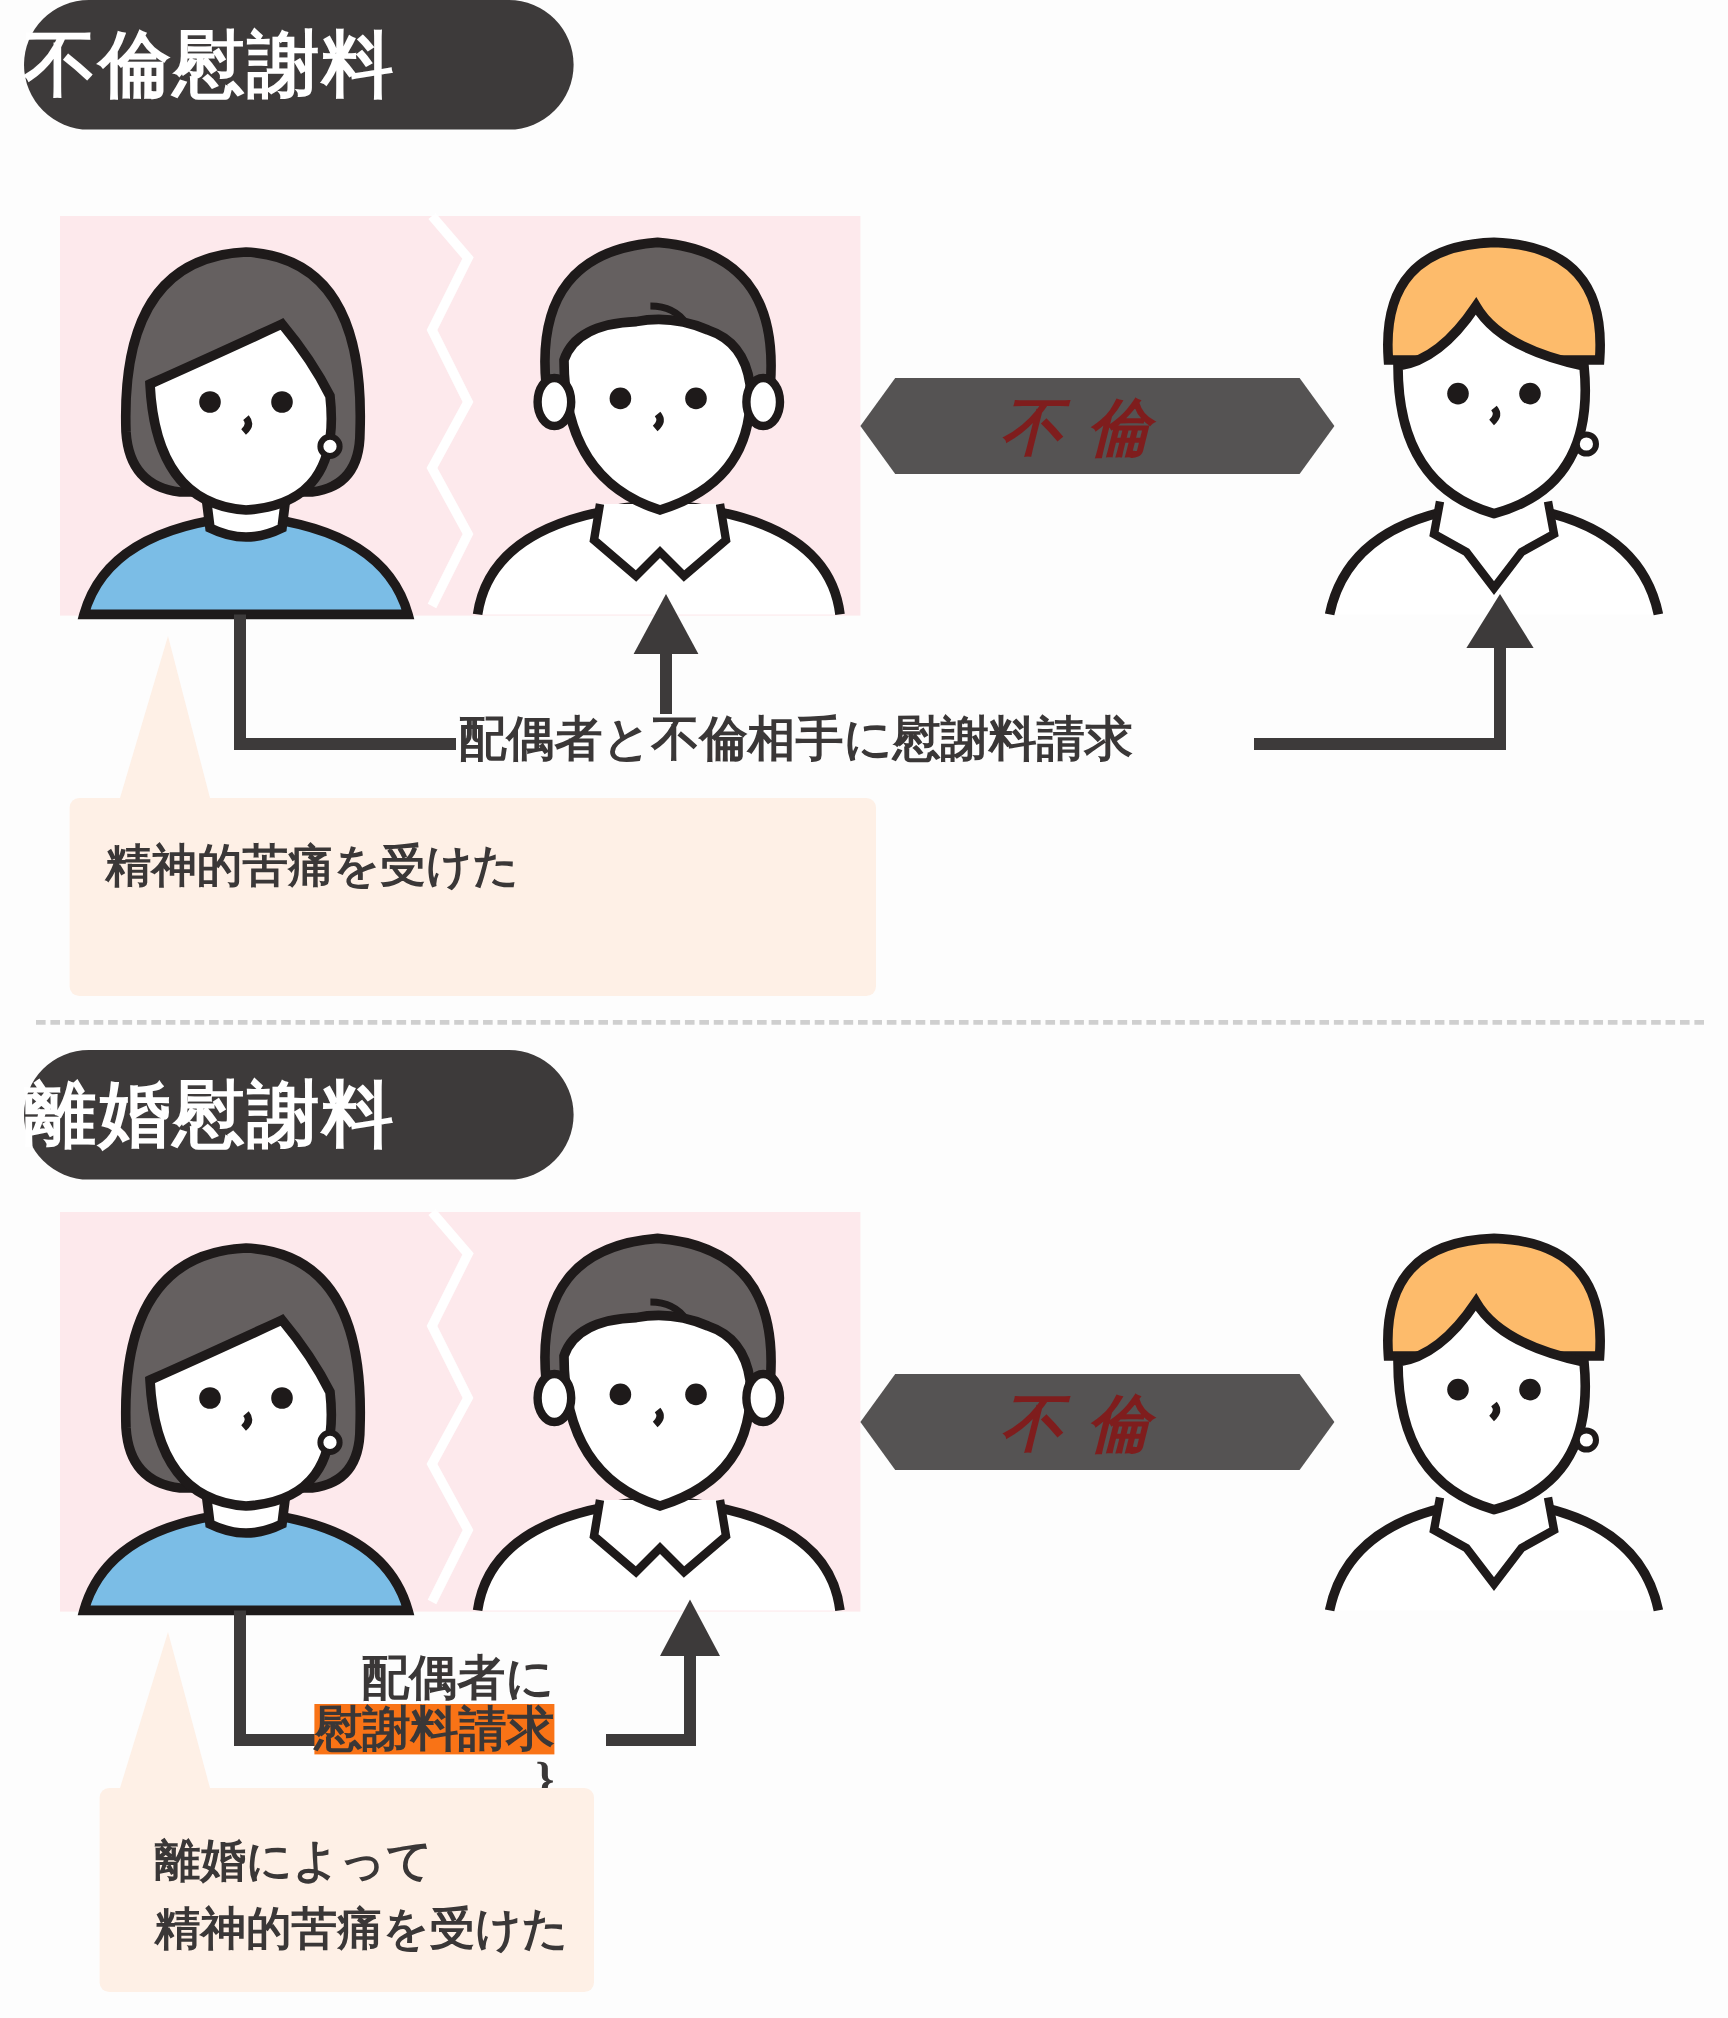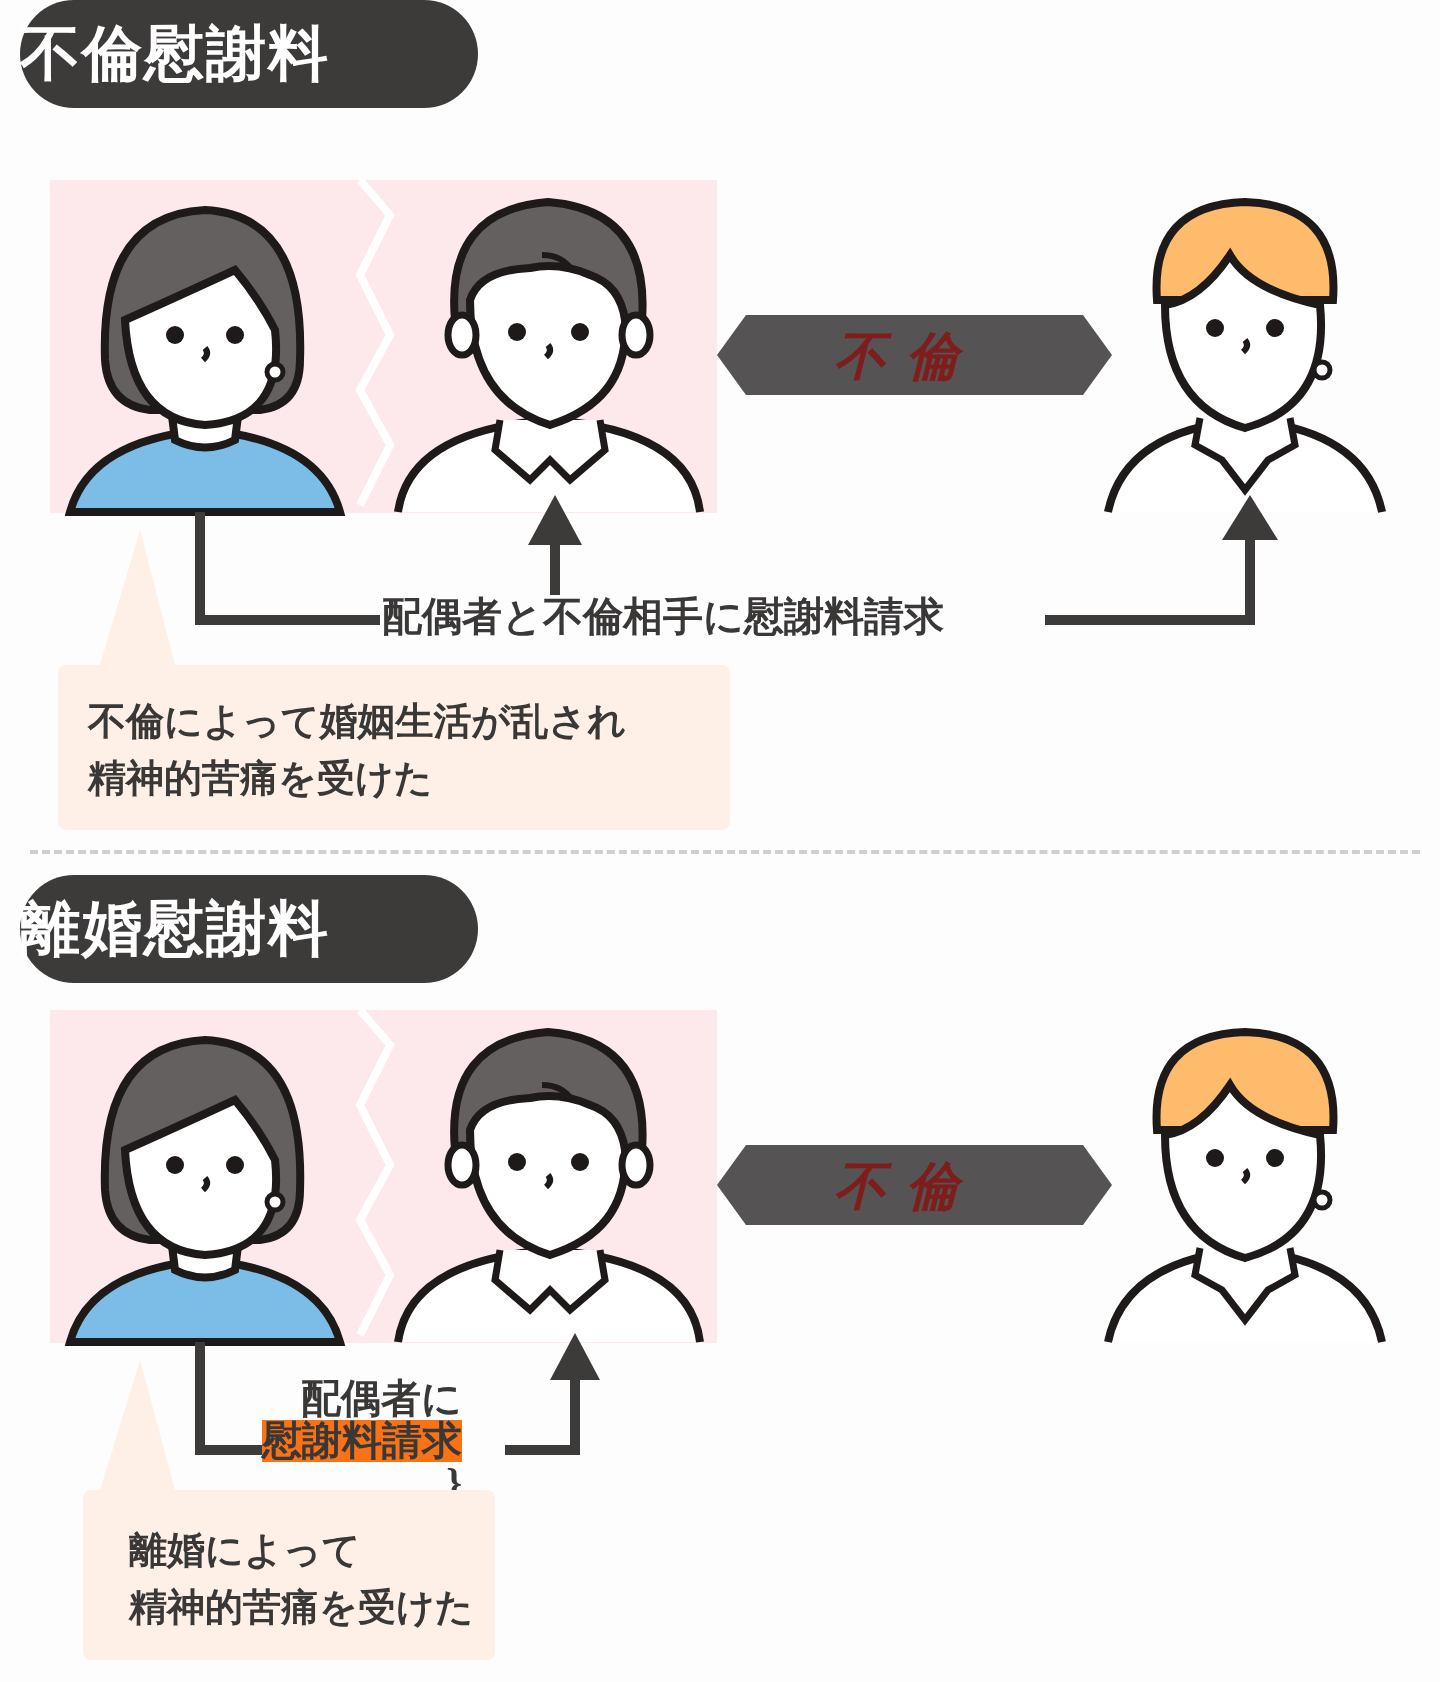--- a/index.html
+++ b/index.html
@@ -105,21 +105,20 @@
     <polygon points="100,665 140,530 175,665" fill="#fef0e6"></polygon>
   </svg>
 
   <div class="hexlabel" style="left:696px; top:322px;">不倫</div>
 
   <div class="claim-label" style="left:382px; top:595px;">
     <span>配偶者と不倫相手に慰謝料請求</span>
   </div>
 
   <div class="note" style="left:58px; top:665px; width:672px; height:165px; padding:28px 0 0 30px; box-sizing:border-box;">
-    <p>不倫によって婚姻生活が乱され</p>
     <p>精神的苦痛を受けた</p>
   </div>
 </div>
 
 <div class="divider"></div>
 
 <div class="section sec2">
   <div class="pill" style="top:45px;">
     <span>離婚慰謝料</span>
   </div>

